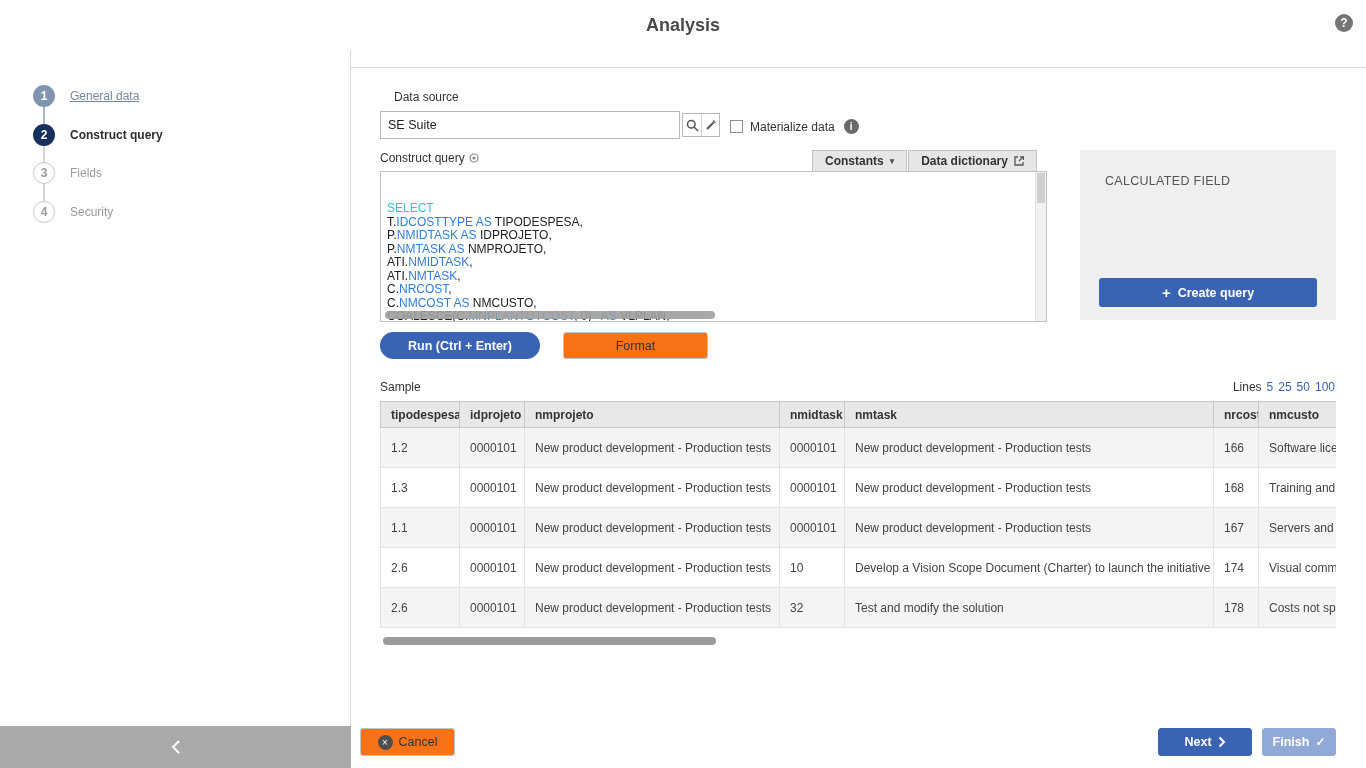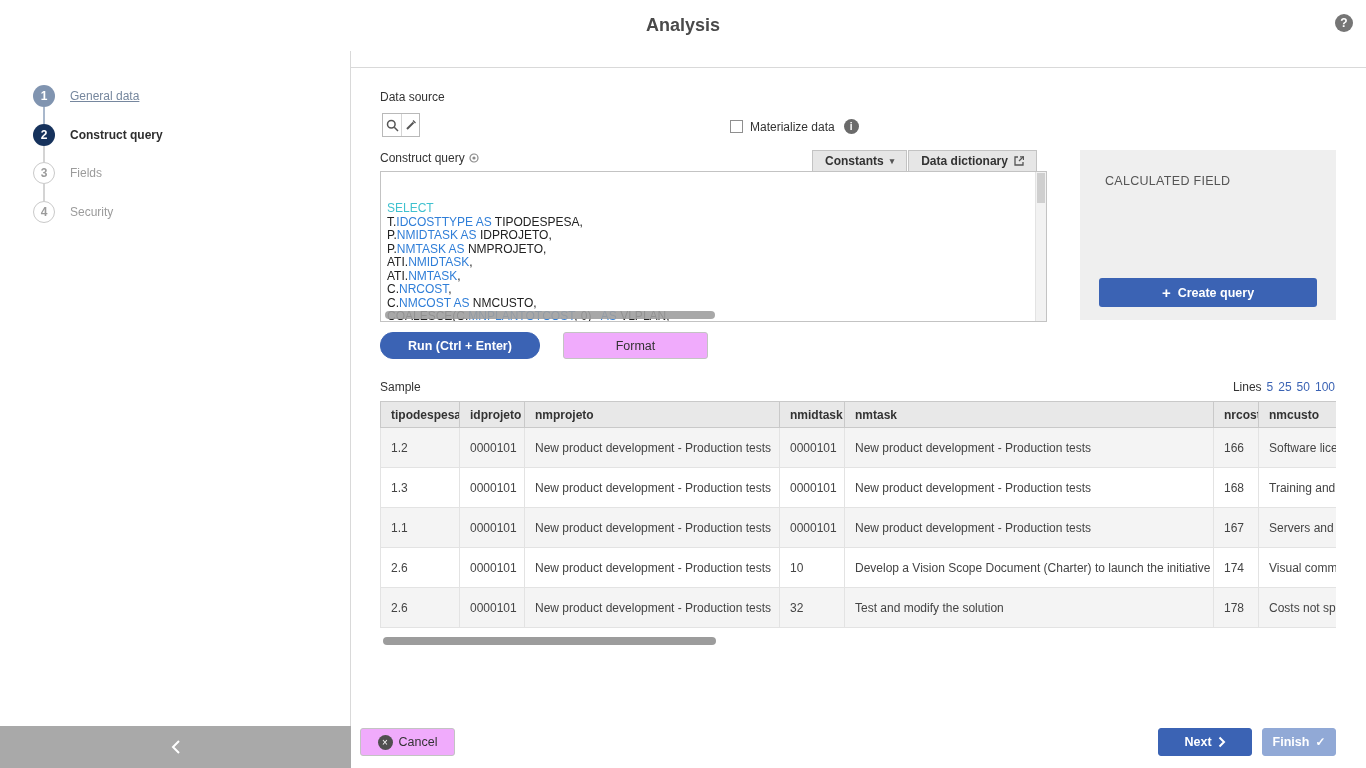--- a/index.html
+++ b/index.html
@@ -26,21 +26,21 @@
   .circle-done   { background:#8094b0; color:#fff; }
   .circle-active { background:#16325c; color:#fff; }
   .circle-pending{ background:#fff; border:1px solid #c9c9c9; color:#9a9a9a; line-height:20px; }
   .step-label { margin-left:15px; white-space:nowrap; }
   .label-done   { color:#76879e; text-decoration:underline; cursor:pointer; }
   .label-active { color:#2e2e2e; font-weight:bold; }
   .label-pending{ color:#9b9b9b; }
   .collapse-bar { position:absolute; bottom:0; left:0; width:351px; height:42px; background:#a9a9a9; display:flex; align-items:center; justify-content:center; cursor:pointer; }
   
   .field-label { position:absolute; font-size:12px; color:#333; }
-  .lbl-datasource { left:380px; top:90px; }
+  .lbl-datasource { left:394px; top:90px; }
   .lbl-query { left:380px; top:151px; display:flex; align-items:center; gap:4px; }
   .input-row { position:absolute; left:380px; top:111px; display:flex; align-items:flex-start; }
   .ds-input { width:300px; height:28px; border:1px solid #b9b9b9; padding:0 7px; font-size:12.5px; color:#222; background:#fff;
               font-family:"Liberation Sans",sans-serif; }
   .icon-group { display:flex; margin-left:2px; margin-top:2px; height:24px; border:1px solid #b9b9b9; background:#fff; }
   .icon-btn { width:18px; display:flex; align-items:center; justify-content:center; cursor:pointer; }
   .icon-btn + .icon-btn { border-left:1px solid #d5d5d5; }
   .chk-row { position:absolute; left:730px; top:119px; display:flex; align-items:center; gap:7px; }
   .checkbox { width:13px; height:13px; border:1px solid #8f8f8f; background:#fff; cursor:pointer; }
   .info-icon { width:15px; height:15px; border-radius:50%; background:#6a6a6a; color:#fff; font-size:10px; font-weight:bold;
@@ -57,21 +57,21 @@
   .code-line { height:13.5px; }
   .kw    { color:var(--kw,#3fc1cf); }
   .ident { color:var(--ident,#2f7ed8); }
   .vscroll { position:absolute; right:0; top:0; bottom:0; width:11px; background:#f2f2f2; border-left:1px solid #e3e3e3; }
   .vthumb  { position:absolute; top:1px; left:1px; width:8px; height:30px; background:#cfcfcf; }
   .hscroll-editor { position:absolute; left:4px; bottom:2px; width:330px; height:8px; border-radius:4px; background:#9e9e9e; opacity:.9; }
   
   .btn { position:absolute; height:27px; border-radius:3px; display:flex; align-items:center; justify-content:center;
          font-size:12.5px; cursor:pointer; gap:6px; }
   .btn-blue { background:var(--accent,#3b63b4); border:1px solid var(--accent,#3b63b4); color:#fff; font-weight:bold; }
-  .btn-gray { background:#f0abfc; border:1px solid #c3c3c3; color:#333; }
+  .btn-gray { background:#f97316; border:1px solid #c3c3c3; color:#333; }
   .btn-run    { left:380px; top:332px; width:160px;border-radius:13px; }
   .btn-format { left:563px; top:332px; width:145px; }
   
   .lbl-sample { left:380px; top:380px; }
   .lines-row { position:absolute; right:31px; top:380px; display:flex; gap:5px; font-size:12px; }
   .lines-link { color:var(--accent,#3b63b4); cursor:pointer; }
   .table-wrap { position:absolute; left:380px; top:401px; width:956px; height:228px; overflow:hidden; }
   table.sample { border-collapse:collapse; table-layout:fixed; width:1020px; font-size:12px; }
   table.sample th { background:#e8e8e8; border:1px solid #c9c9c9; height:26px; text-align:left; padding:0 10px;
                     font-weight:bold; color:#333; white-space:nowrap; overflow:hidden; }
@@ -128,20 +128,21 @@
 
   <div class="collapse-bar">
     <svg width="11" height="16" viewBox="0 0 11 16">
       <polyline points="9,2 3,8 9,14" fill="none" stroke="#ffffff" stroke-width="2"></polyline>
     </svg>
   </div>
 </div>
 
 <div class="field-label lbl-datasource">Data source</div>
 <div class="input-row">
+  <input class="ds-input" value="SE Suite" style="">
   <div class="icon-group">
     <div class="icon-btn">
       <svg width="13" height="13" viewBox="0 0 13 13">
         <circle cx="5.3" cy="5.3" r="3.8" fill="none" stroke="#555" stroke-width="1.5"></circle>
         <line x1="8.3" y1="8.3" x2="12" y2="12" stroke="#555" stroke-width="1.5"></line>
       </svg>
     </div>
     <div class="icon-btn">
       <svg width="12" height="12" viewBox="0 0 12 12">
         <line x1="2" y1="10" x2="8.5" y2="3.5" stroke="#555" stroke-width="2"></line>

